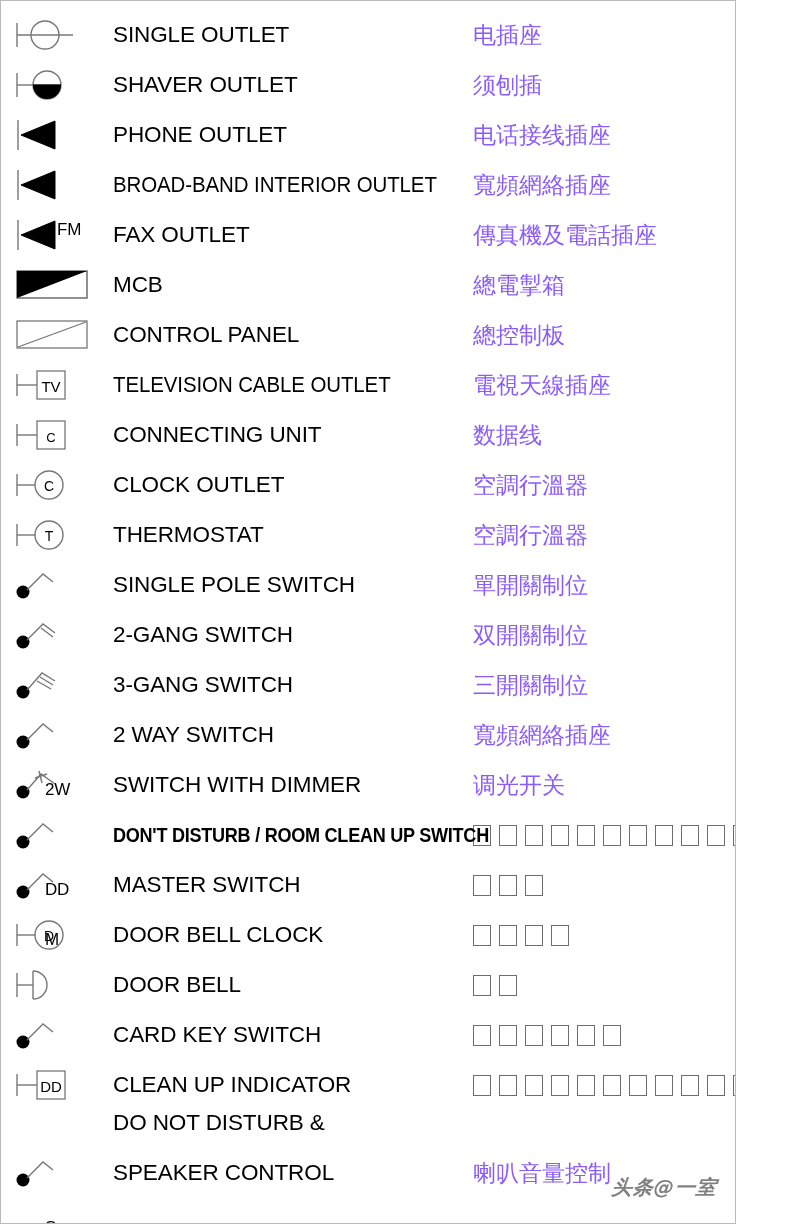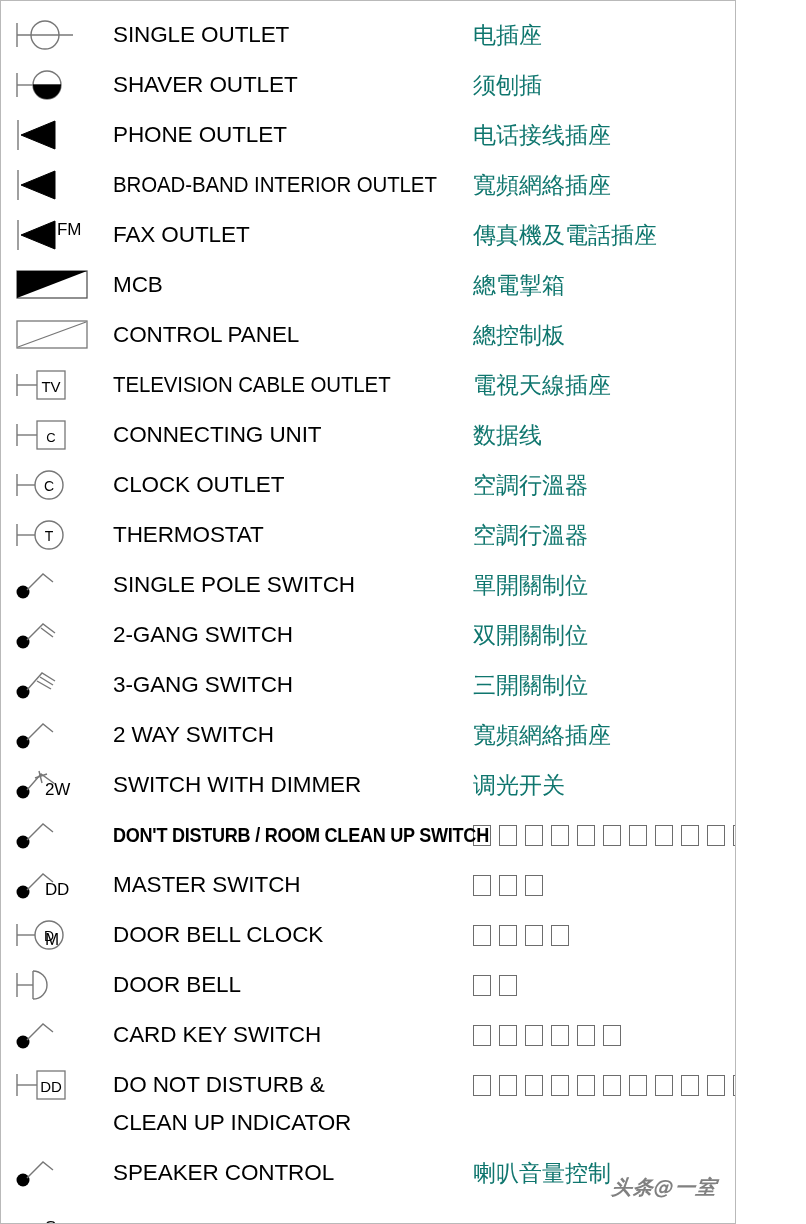--- a/index.html
+++ b/index.html
@@ -67,21 +67,21 @@
   .en.two{
     line-height:38px;
     padding-top:6px;
     white-space:normal;
   }
   .zh{
     flex:1;
     font-size:23px;
     line-height:50px;
     font-family:"DejaVu Serif", serif;
-    color:#0f766e;
+    color:#8b5cf6;
     white-space:nowrap;
   }
   .zh.tofu{
     font-family:"Liberation Sans", sans-serif;
     letter-spacing:0;
     color:#555;
   }
   .tofubox{
     display:inline-block;
     width:16px;height:19px;
@@ -349,22 +349,22 @@
       <div class="row" style="min-height: 88px;">
         <div class="sym">
           <svg width="58" height="50" viewBox="0 0 58 50">
             <line x1="2" y1="14" x2="2" y2="36" stroke="#777" fill="none" stroke-width="1.4"></line>
             <line x1="2" y1="25" x2="22" y2="25" stroke="#777" fill="none" stroke-width="1.4"></line>
             <rect x="22" y="11" width="28" height="28" stroke="#777" fill="#fff" stroke-width="1.3"></rect>
             <text x="36" y="32" text-anchor="middle" font-family="Liberation Sans, sans-serif" font-size="15" fill="#000">DD</text>
           </svg>
         </div>
         <div class="en two">
+          <div>CLEAN UP INDICATOR</div>
           <div>DO NOT DISTURB &amp;</div>
-          <div>CLEAN UP INDICATOR</div>
         </div>
         <div class="zh tofu zhwrap"><span class="tofubox"></span><span class="tofubox"></span><span class="tofubox"></span><span class="tofubox"></span><span class="tofubox"></span><span class="tofubox"></span><span class="tofubox"></span><span class="tofubox"></span><span class="tofubox"></span><span class="tofubox"></span><span class="tofubox"></span><span class="tofubox"></span></div>
       </div>
       <div class="row">
         <div class="sym">
           <svg width="50" height="50" viewBox="0 0 50 50">
             <circle cx="8" cy="32" r="6.5" fill="#000" stroke="none"></circle>
             <path d="M12 30 L28 14 L38 22" stroke="#777" fill="none" stroke-width="1.4"></path>
           </svg>
           <span class="sublabel" style="left: 44px; top: 26px;">S</span>

